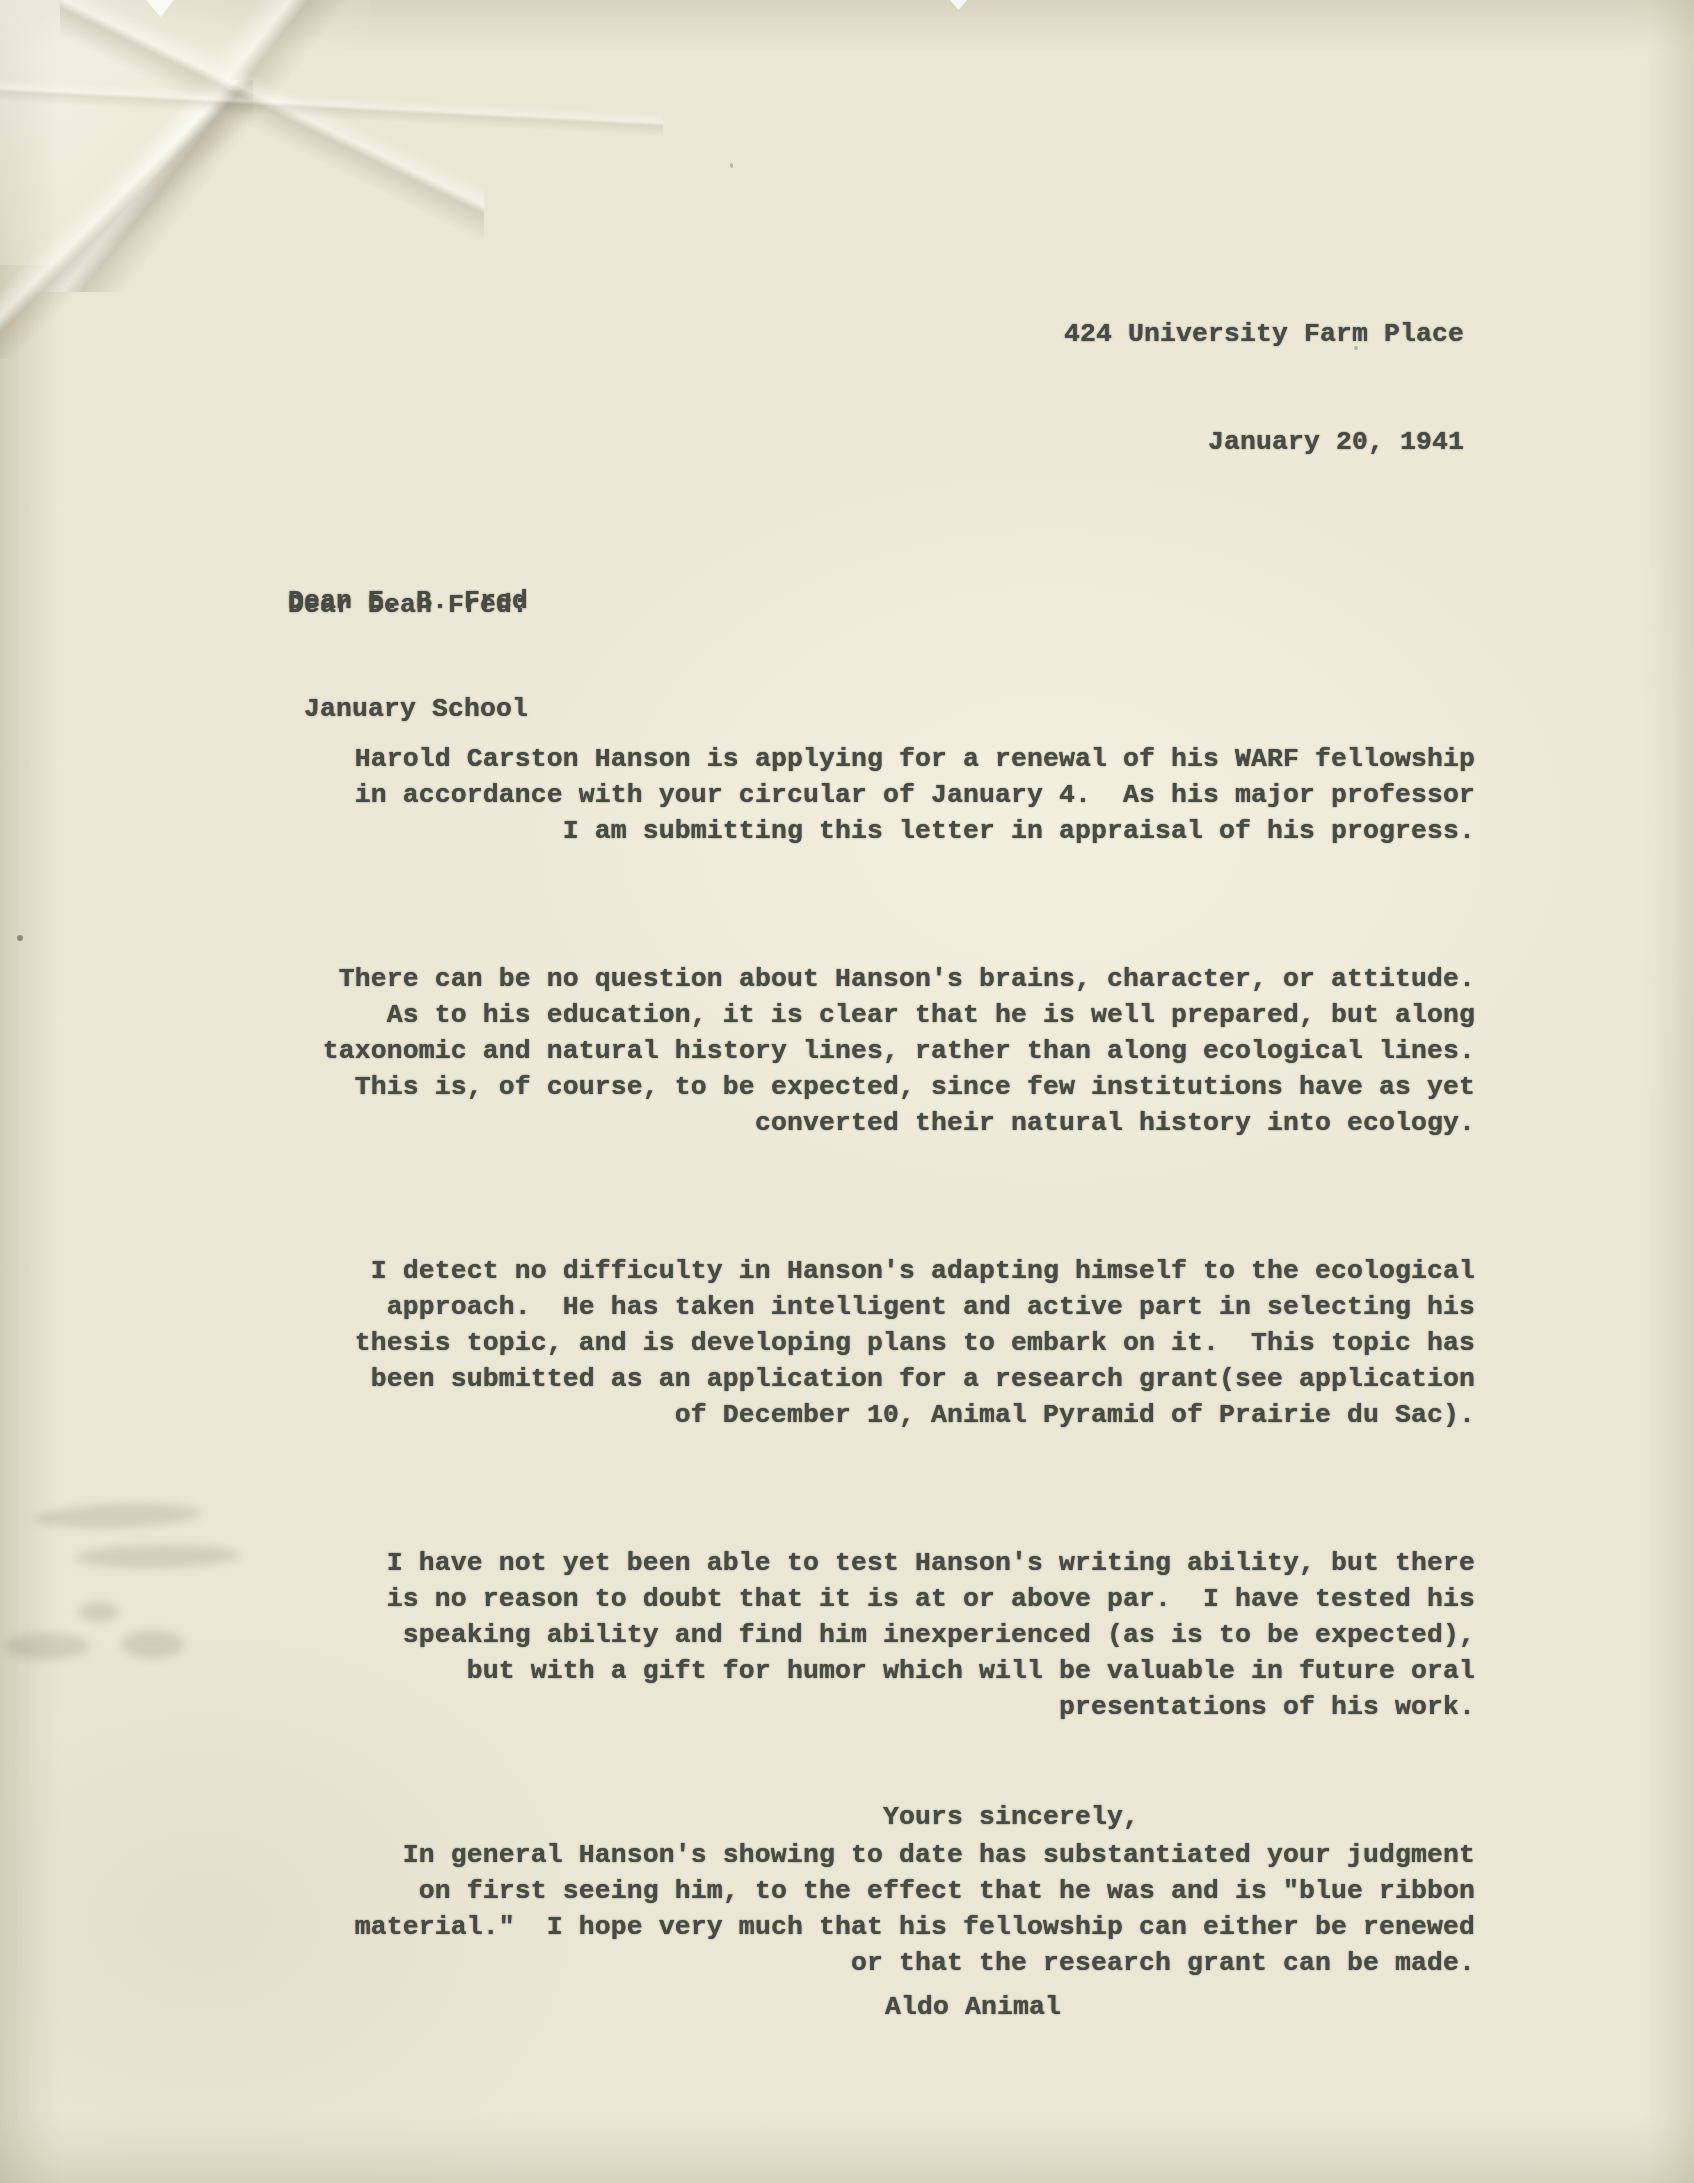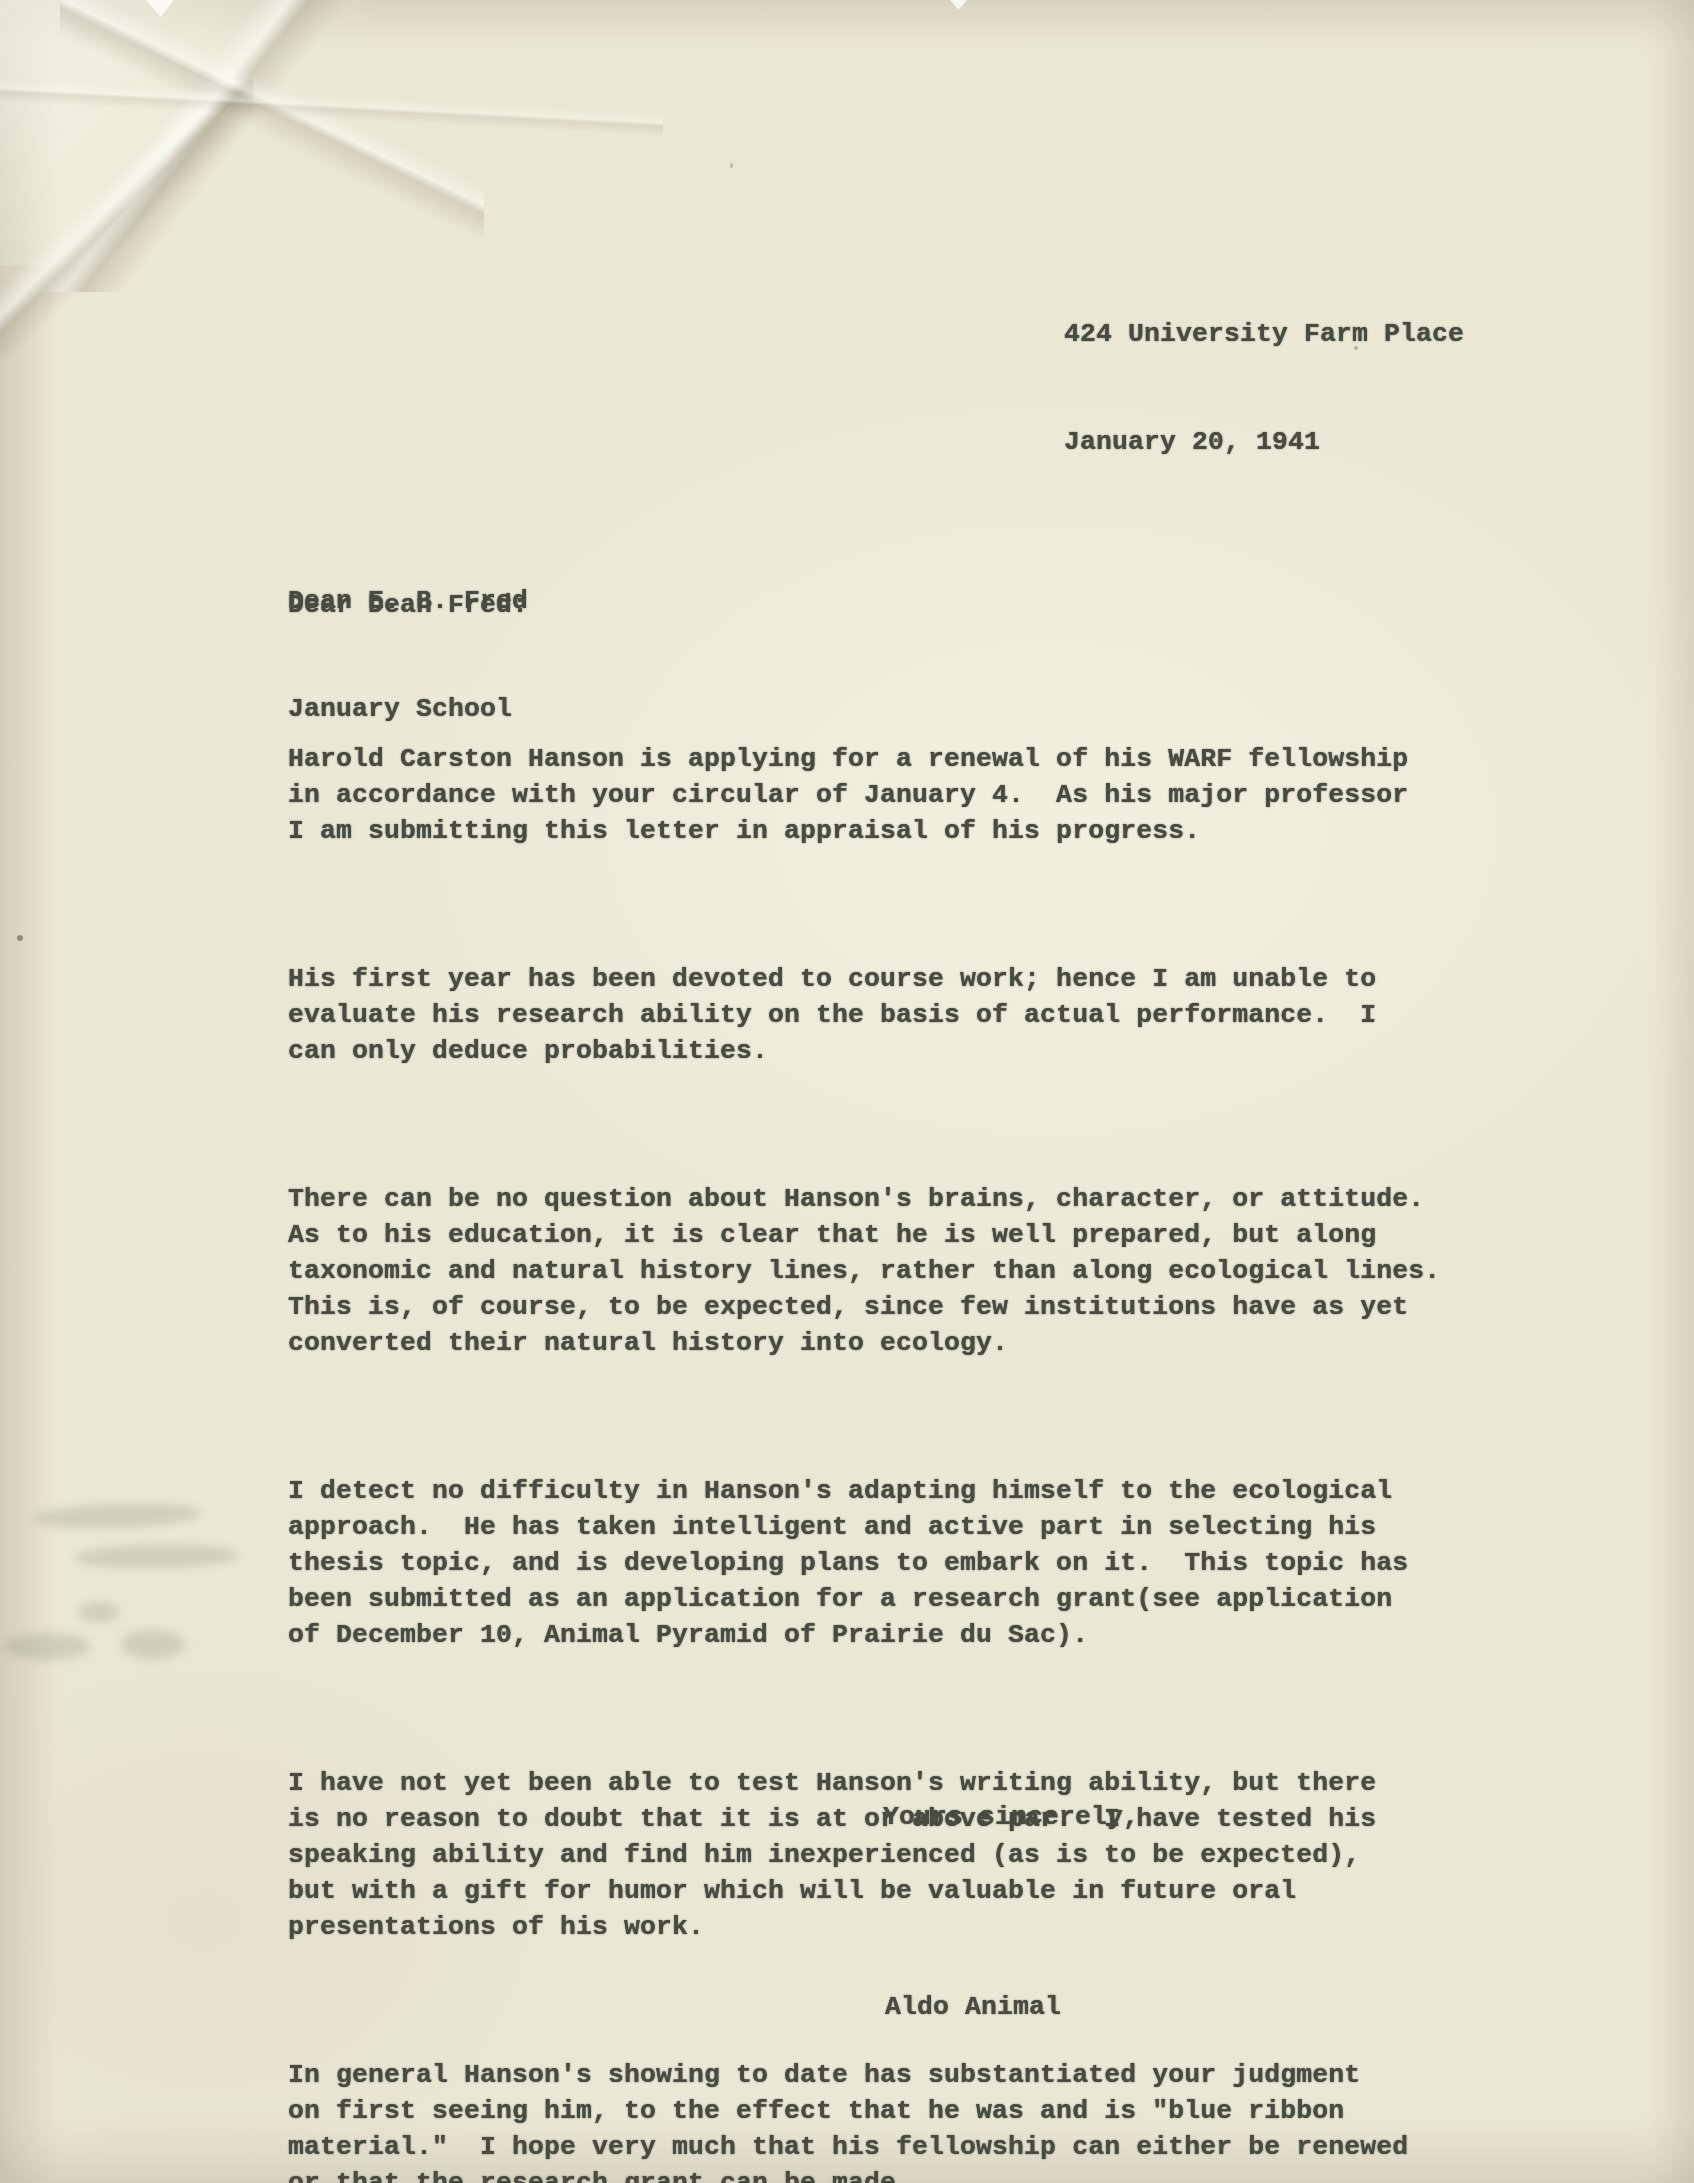--- a/index.html
+++ b/index.html
@@ -15,20 +15,21 @@
     inset: 0;
     background:
       radial-gradient(1061px 730px at 62% 38%, rgba(250,246,232,0.55), rgba(250,246,232,0) 70%),
       radial-gradient(597px 464px at 12% 88%, rgba(215,210,190,0.35), rgba(215,210,190,0) 70%),
       linear-gradient(90deg, rgba(150,143,118,0.20) 0px, rgba(150,143,118,0) 60px),
       linear-gradient(-90deg, rgba(165,158,132,0.16) 0px, rgba(165,158,132,0) 46px),
       linear-gradient(180deg, rgba(160,153,128,0.14) 0px, rgba(160,153,128,0) 53px),
       linear-gradient(0deg, rgba(160,153,128,0.16) 0px, rgba(160,153,128,0) 73px),
       #ebe7d5;
     box-shadow: inset 0 0 53px rgba(120,110,85,0.16);
+    text-align: right;
   }
   .typed {
     position: absolute;
     font-family: "Liberation Mono", "DejaVu Sans Mono", monospace;
     font-size: 26.5px;
     line-height: 36px;
     font-weight: 700;
     color: #474b41;
     text-shadow: 0 0 2px rgba(71,75,65,0.55), 0 0 0.7px rgba(71,75,65,0.85);
     letter-spacing: 0.1px;
@@ -131,23 +132,20 @@
     <div>Dean E. B. Fred</div>
     <div>January School</div>
   </div>
 
   <div class="typed salutation">Dear Dean Fred:</div>
 
   <div class="typed body-block">
     <p>Harold Carston Hanson is applying for a renewal of his WARF fellowship
 in accordance with your circular of January 4.  As his major professor
 I am submitting this letter in appraisal of his progress.</p>
-    <p>His first year has been devoted to course work; hence I am unable to
-evaluate his research ability on the basis of actual performance.  I
-can only deduce probabilities.</p>
     <p>There can be no question about Hanson's brains, character, or attitude.
 As to his education, it is clear that he is well prepared, but along
 taxonomic and natural history lines, rather than along ecological lines.
 This is, of course, to be expected, since few institutions have as yet
 converted their natural history into ecology.</p>
     <p>I detect no difficulty in Hanson's adapting himself to the ecological
 approach.  He has taken intelligent and active part in selecting his
 thesis topic, and is developing plans to embark on it.  This topic has
 been submitted as an application for a research grant(see application
 of December 10, Animal Pyramid of Prairie du Sac).</p>

